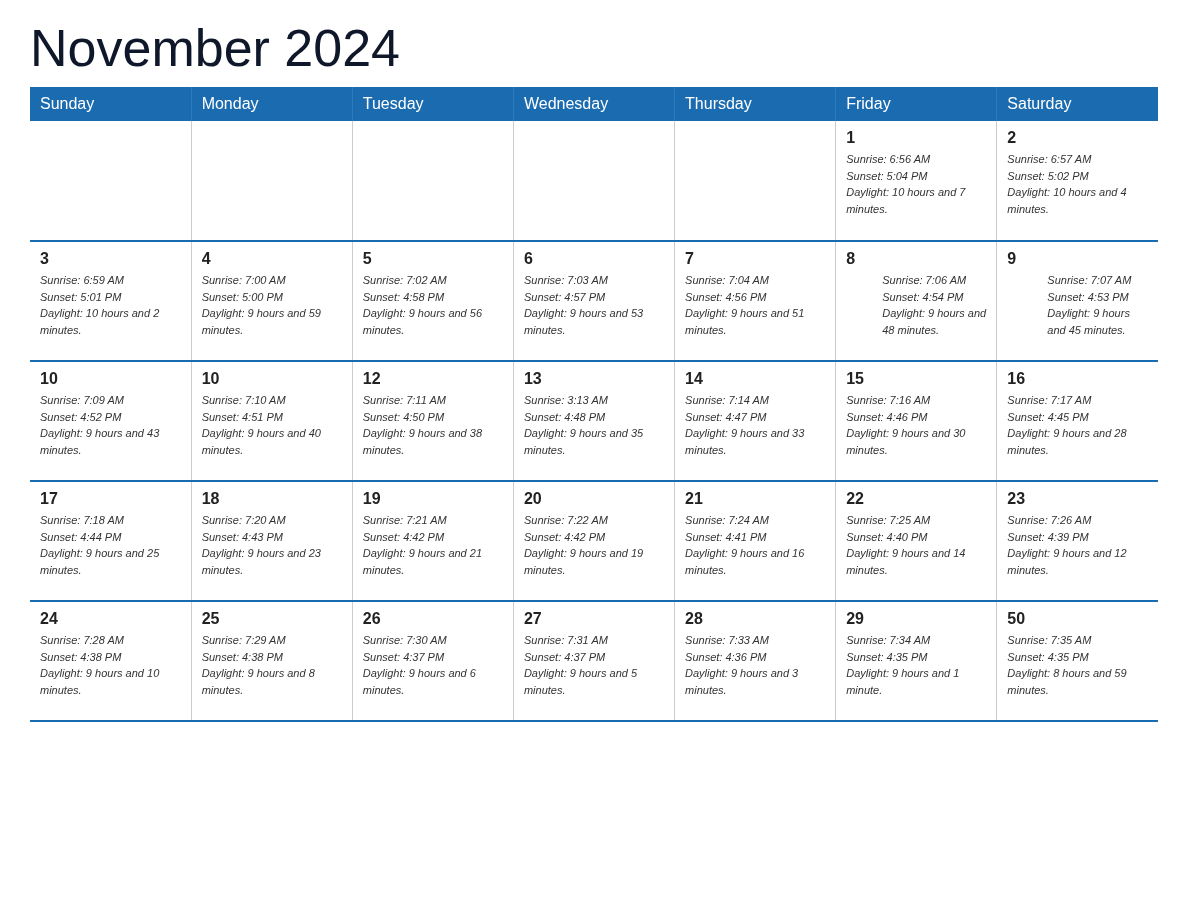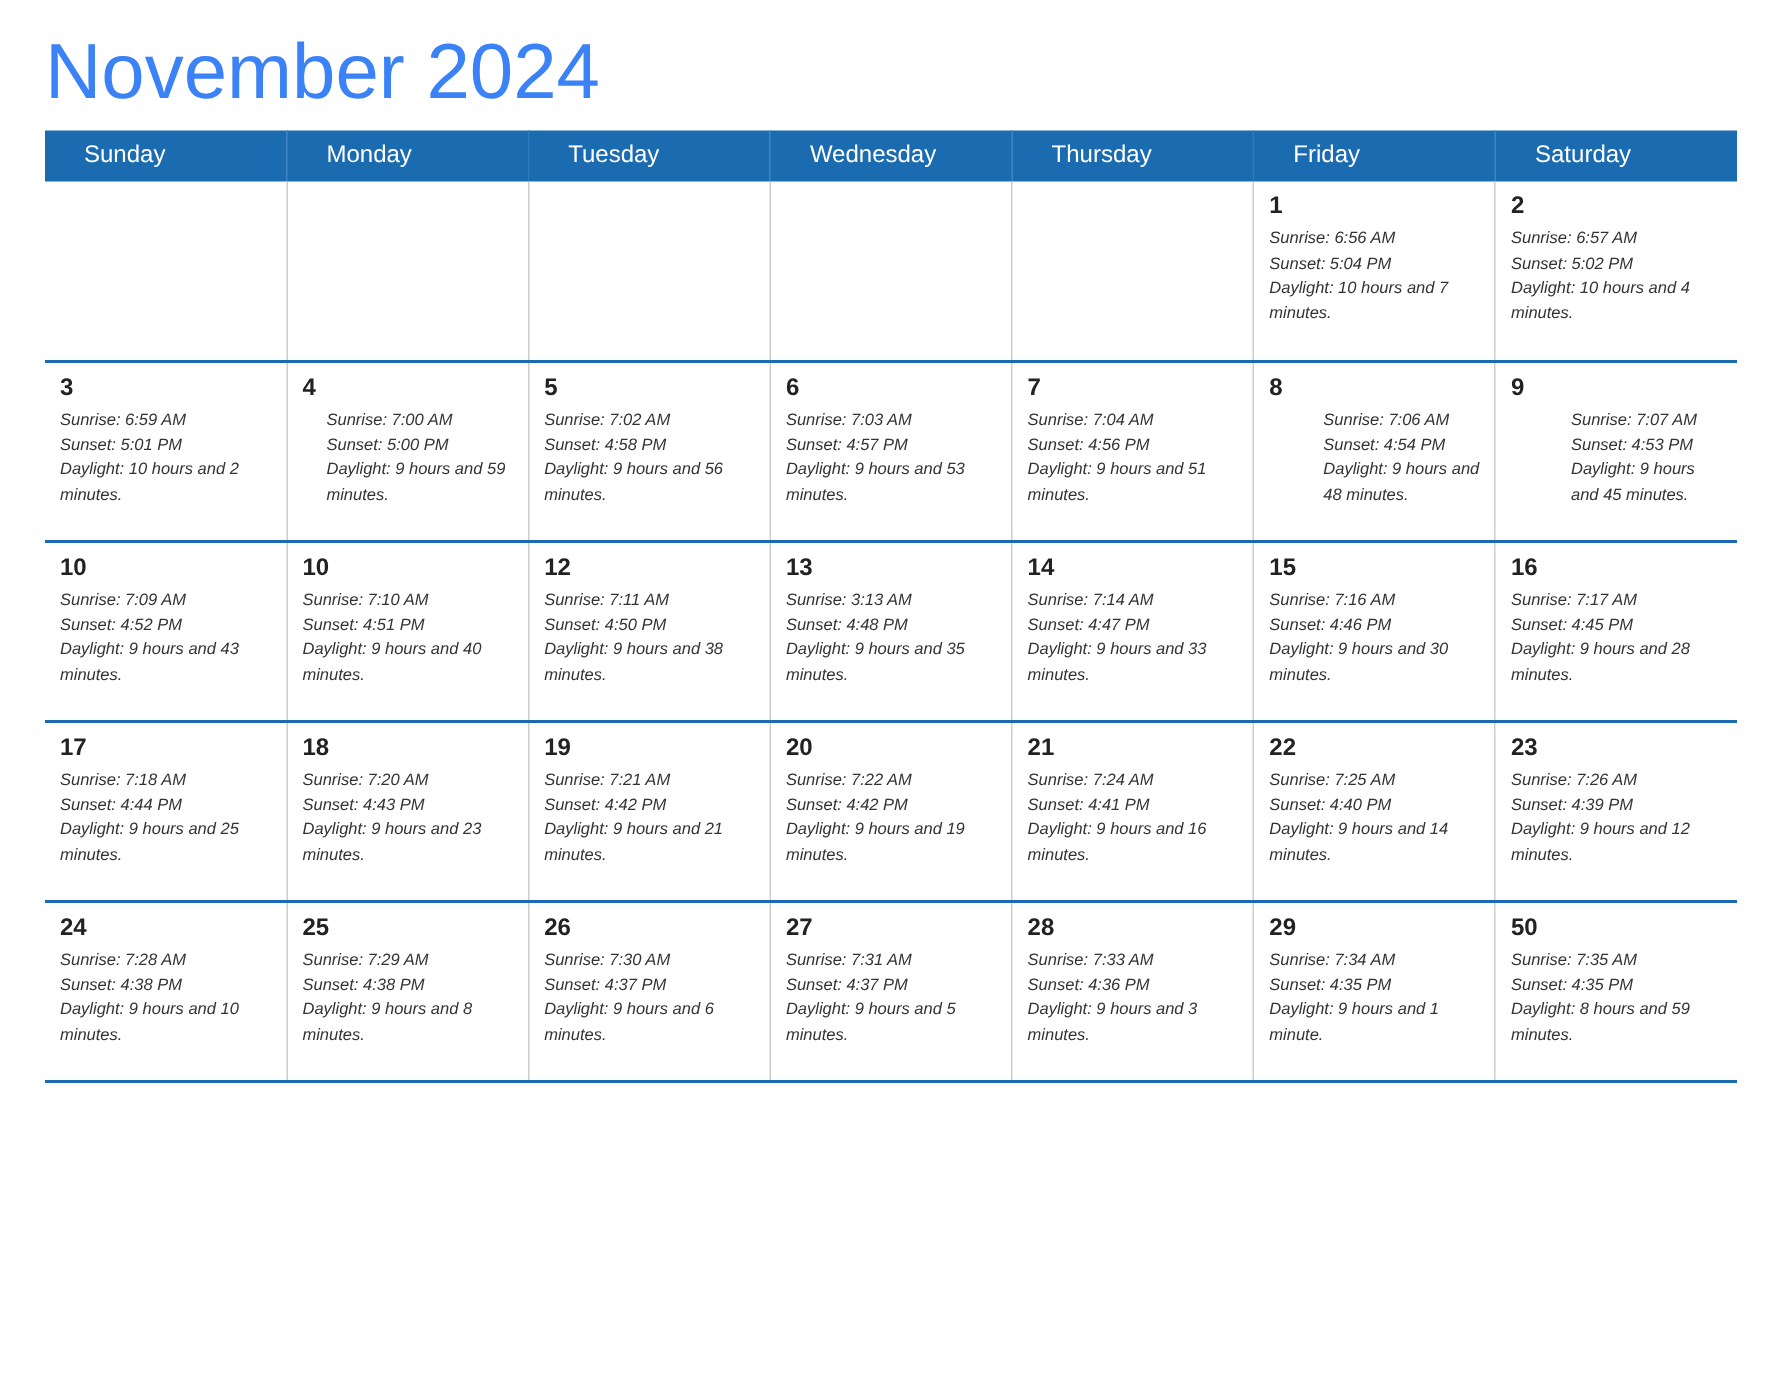--- a/index.html
+++ b/index.html
@@ -20,40 +20,40 @@
       display: flex;
       flex-direction: column;
       align-items: flex-start;
     }
     .title-block {
       text-align: right;
     }
     .month-title {
       font-size: 52px;
       font-weight: normal;
-      color: #3b82f6;
+      color: #0f172a;
       line-height: 1.1;
     }
     .location {
       font-size: 20px;
       color: #444;
       margin-top: 4px;
     }
     table {
       width: 100%;
       border-collapse: collapse;
       table-layout: fixed;
     }
     thead tr {
       background-color: #1a6baf;
     }
     thead th {
       color: #fff;
       text-align: left;
-      padding: 8px 26px;
+      padding: 8px 10px;
       font-size: 16px;
       font-weight: normal;
       border-right: 1px solid #2a7bbf;
     }
     thead th:last-child {
       border-right: none;
     }
     tbody tr {
       border-bottom: 2px solid #1a6baf;
     }
@@ -128,21 +128,21 @@
       </tr>
       <tr>
         <td>
           <div class="day-number">3</div>
           <div class="day-info" style="white-space: pre-line;">Sunrise: 6:59 AM
 Sunset: 5:01 PM
 Daylight: 10 hours and 2 minutes.</div>
         </td>
         <td>
           <div class="day-number">4</div>
-          <div class="day-info" style="white-space: pre-line; margin-left: 16px;">Sunrise: 7:00 AM
+          <div class="day-info" style="white-space: pre-line;">Sunrise: 7:00 AM
 Sunset: 5:00 PM
 Daylight: 9 hours and 59 minutes.</div>
         </td>
         <td>
           <div class="day-number">5</div>
           <div class="day-info" style="white-space: pre-line;">Sunrise: 7:02 AM
 Sunset: 4:58 PM
 Daylight: 9 hours and 56 minutes.</div>
         </td>
         <td>

